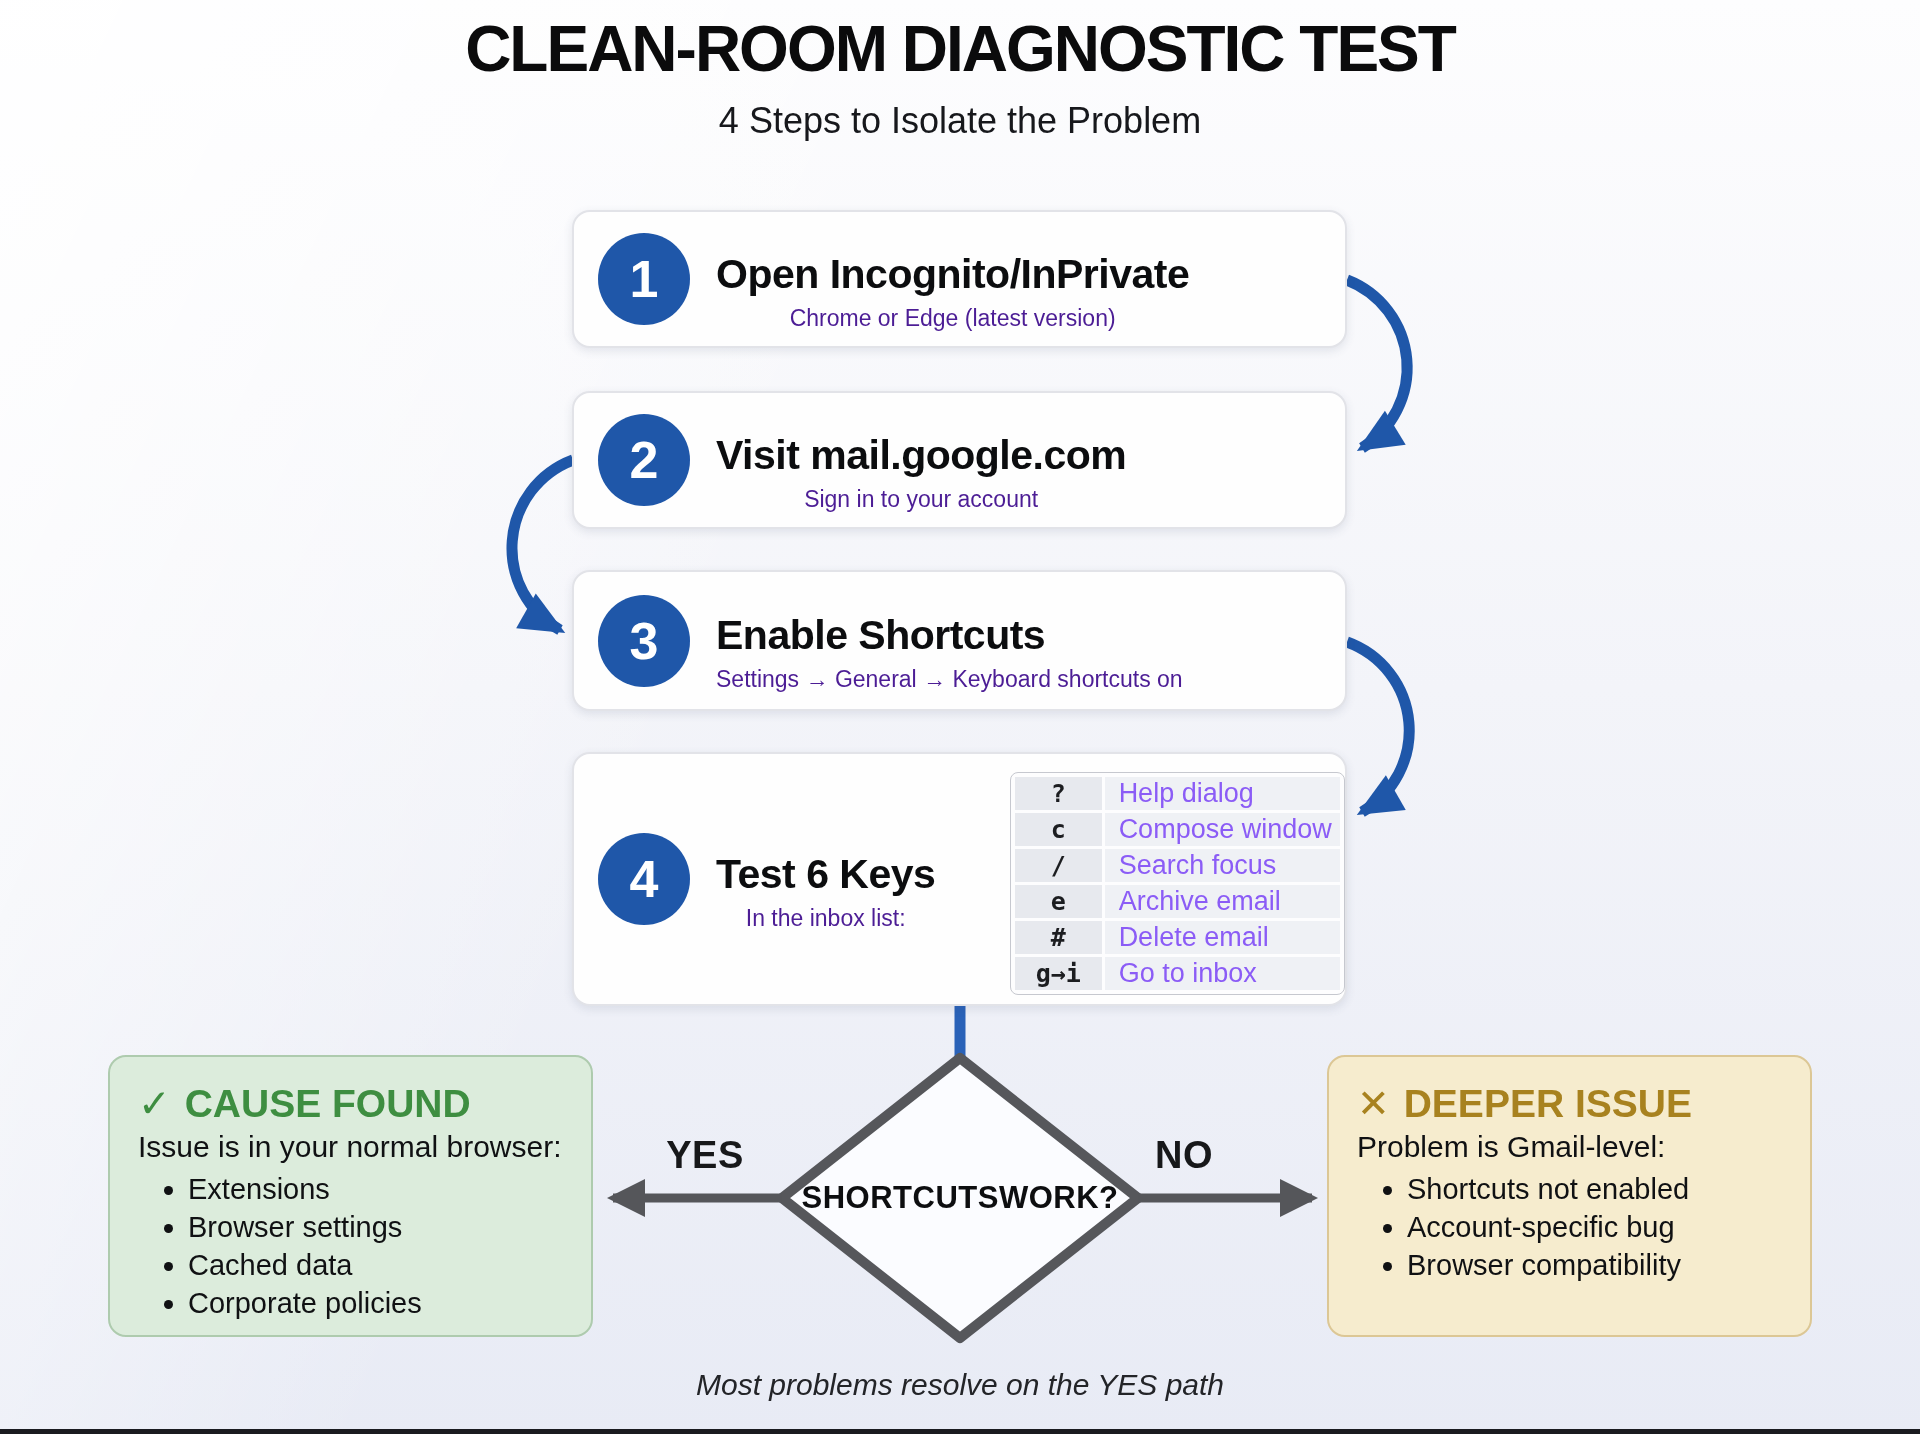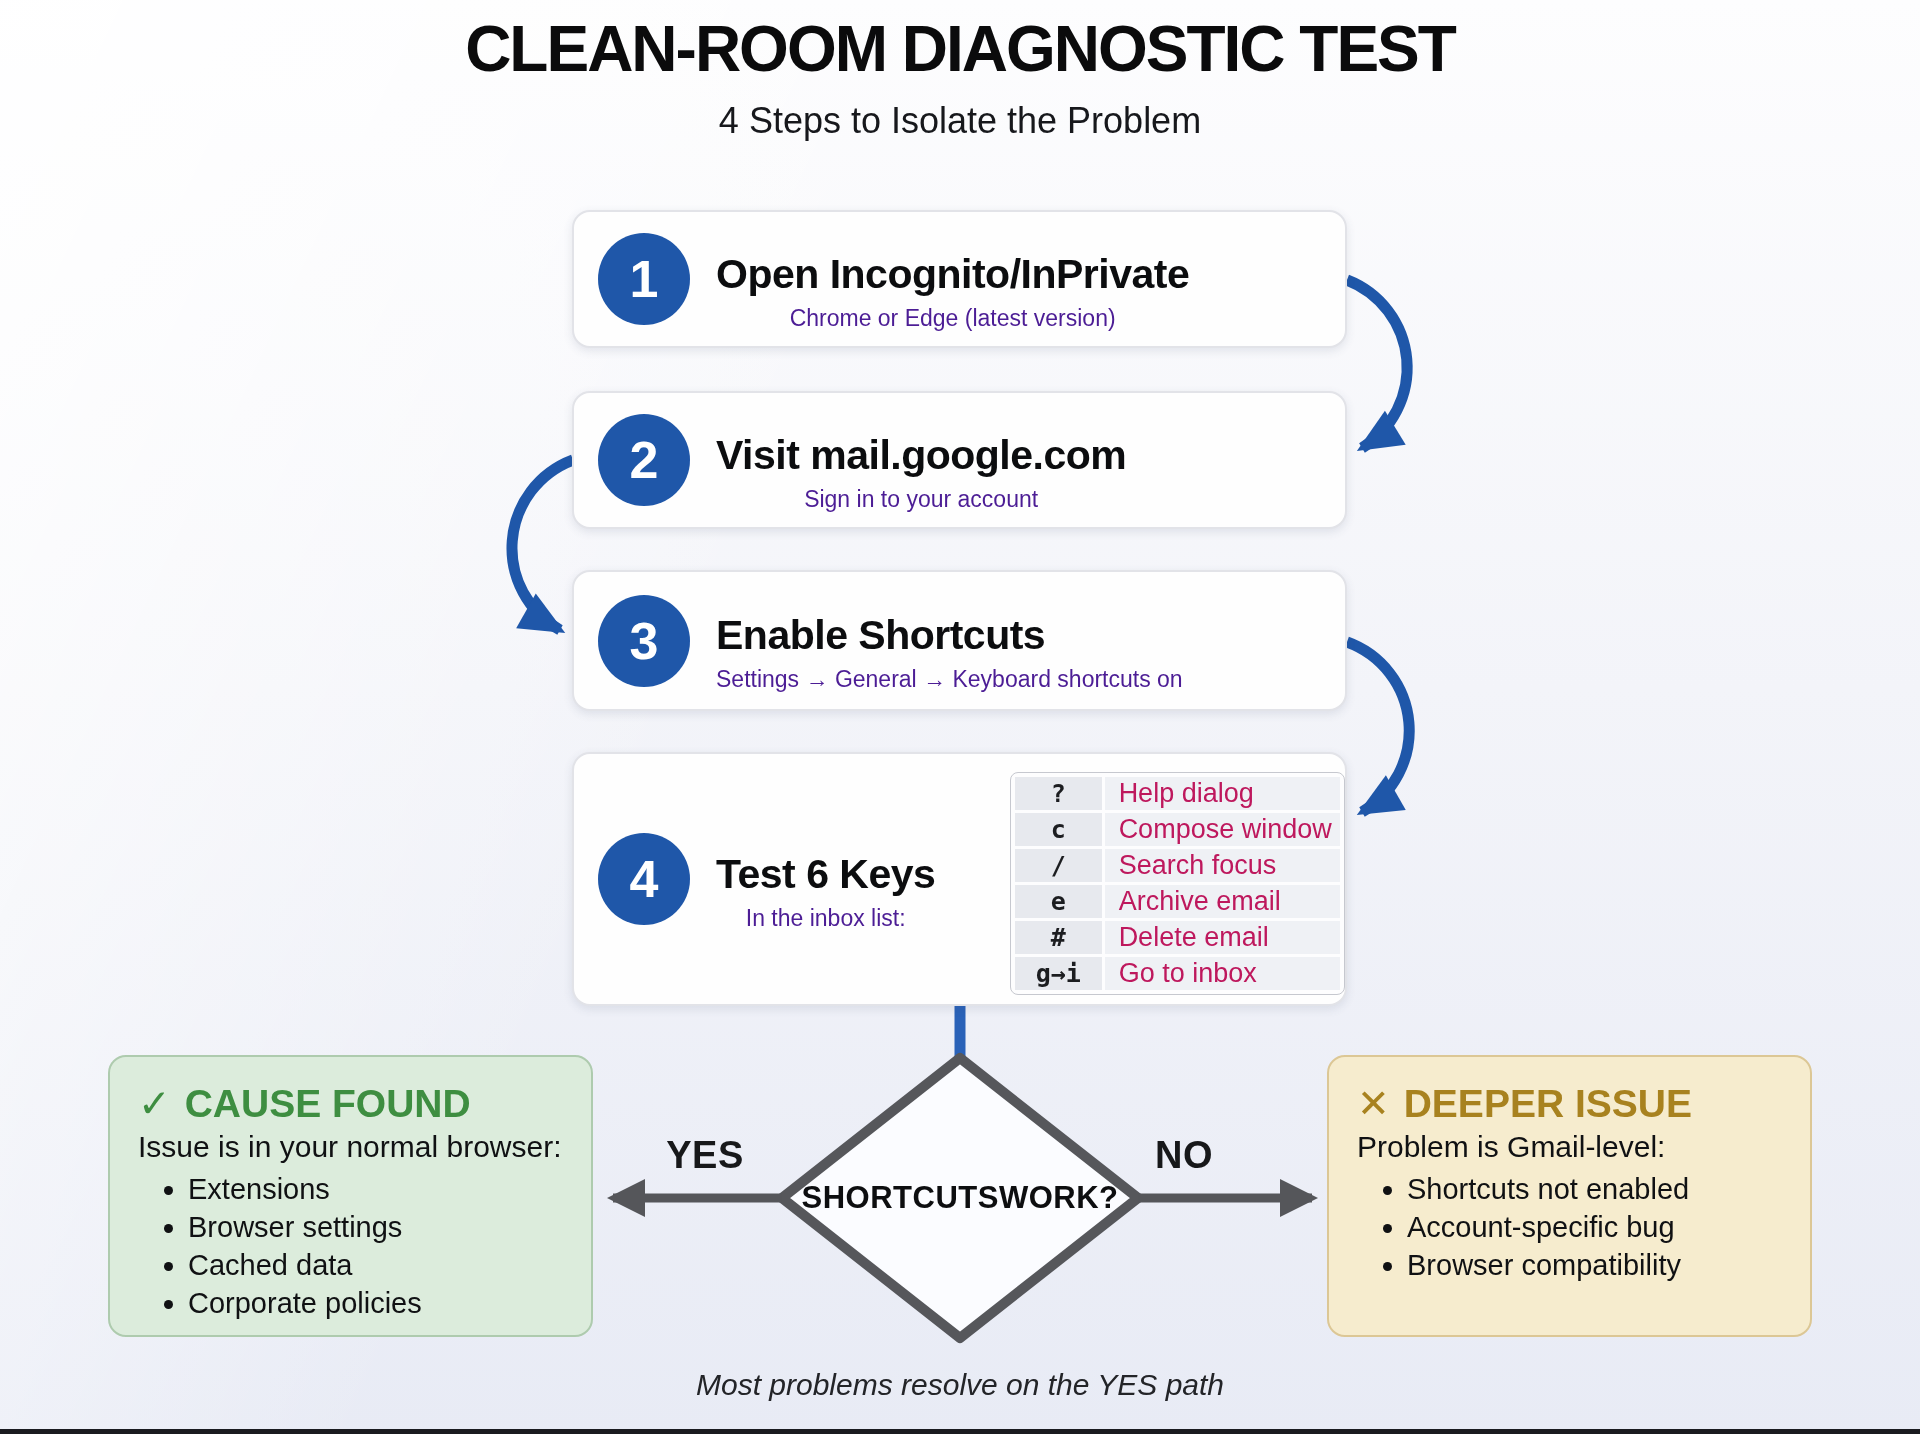--- a/index.html
+++ b/index.html
@@ -43,21 +43,21 @@
     position:absolute; left:436px; top:18px;
     border:1px solid #c6c8cf; border-radius:8px; background:#fdfdfe; padding:1px; z-index:3;
   }
   .key-table { border-collapse:separate; border-spacing:3px; }
   .key-table td { height:31px; vertical-align:middle; }
   .kt-key {
     width:86px; background:#e7e9ee; text-align:center;
     font-family:"DejaVu Sans Mono","Liberation Mono",monospace;
     font-size:25px; font-weight:bold; color:#1c1d20;
   }
-  .kt-action { width:224px; background:#eff1f5; font-size:27px; padding-left:14px; color:#be185d; }
+  .kt-action { width:224px; background:#eff1f5; font-size:27px; padding-left:14px; color:#8b5cf6; }
 
   .diamond-label {
     position:absolute; left:782px; top:1058px; width:356px; height:280px; z-index:2;
     display:flex; flex-direction:row; align-items:center; justify-content:center;
     font-size:31px; font-weight:bold; letter-spacing:0.5px; line-height:1.35;
     color:#0d0e10; text-align:center;
   }
   .yn-label {
     position:absolute; top:1134px; width:140px; text-align:center; z-index:2;
     font-size:38px; font-weight:bold; color:#17181a; letter-spacing:0.5px;

